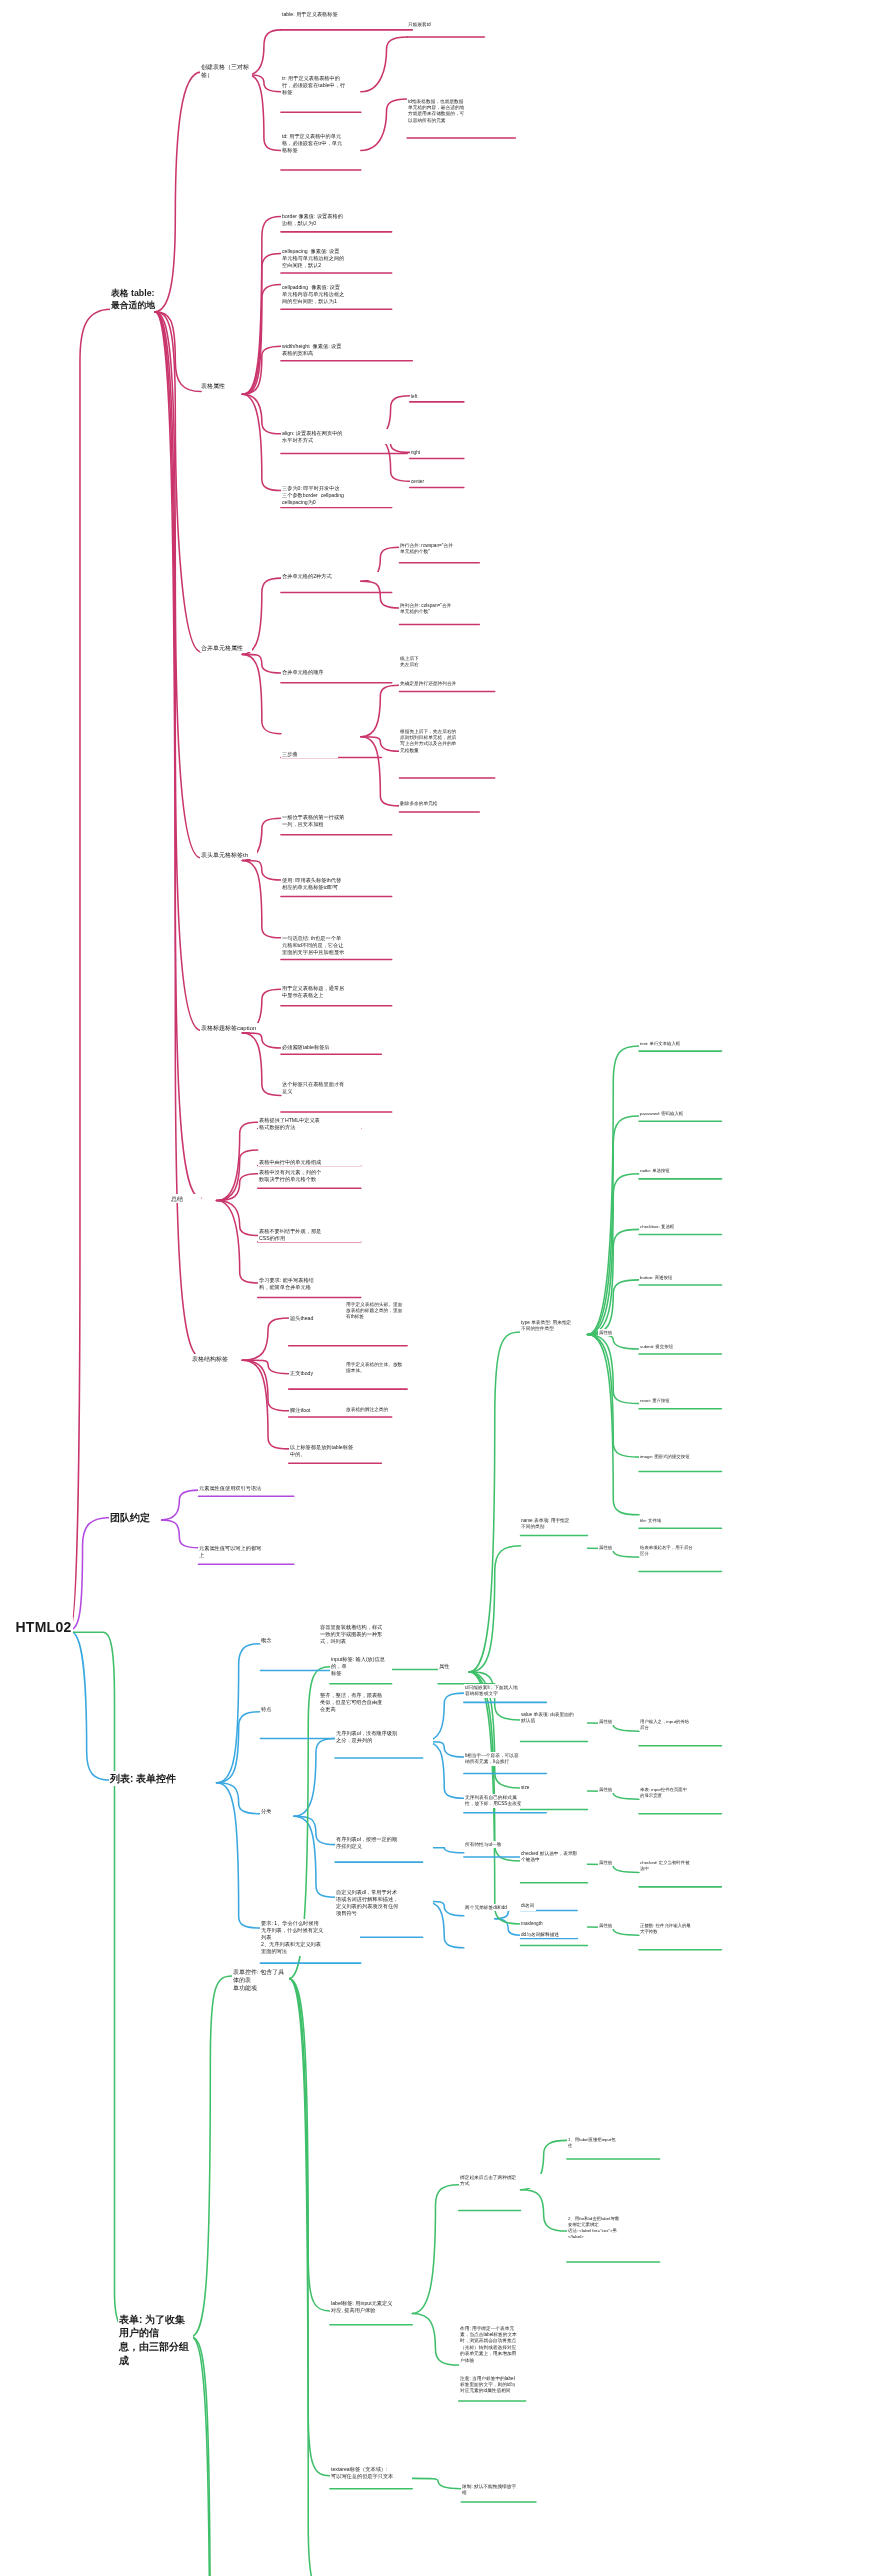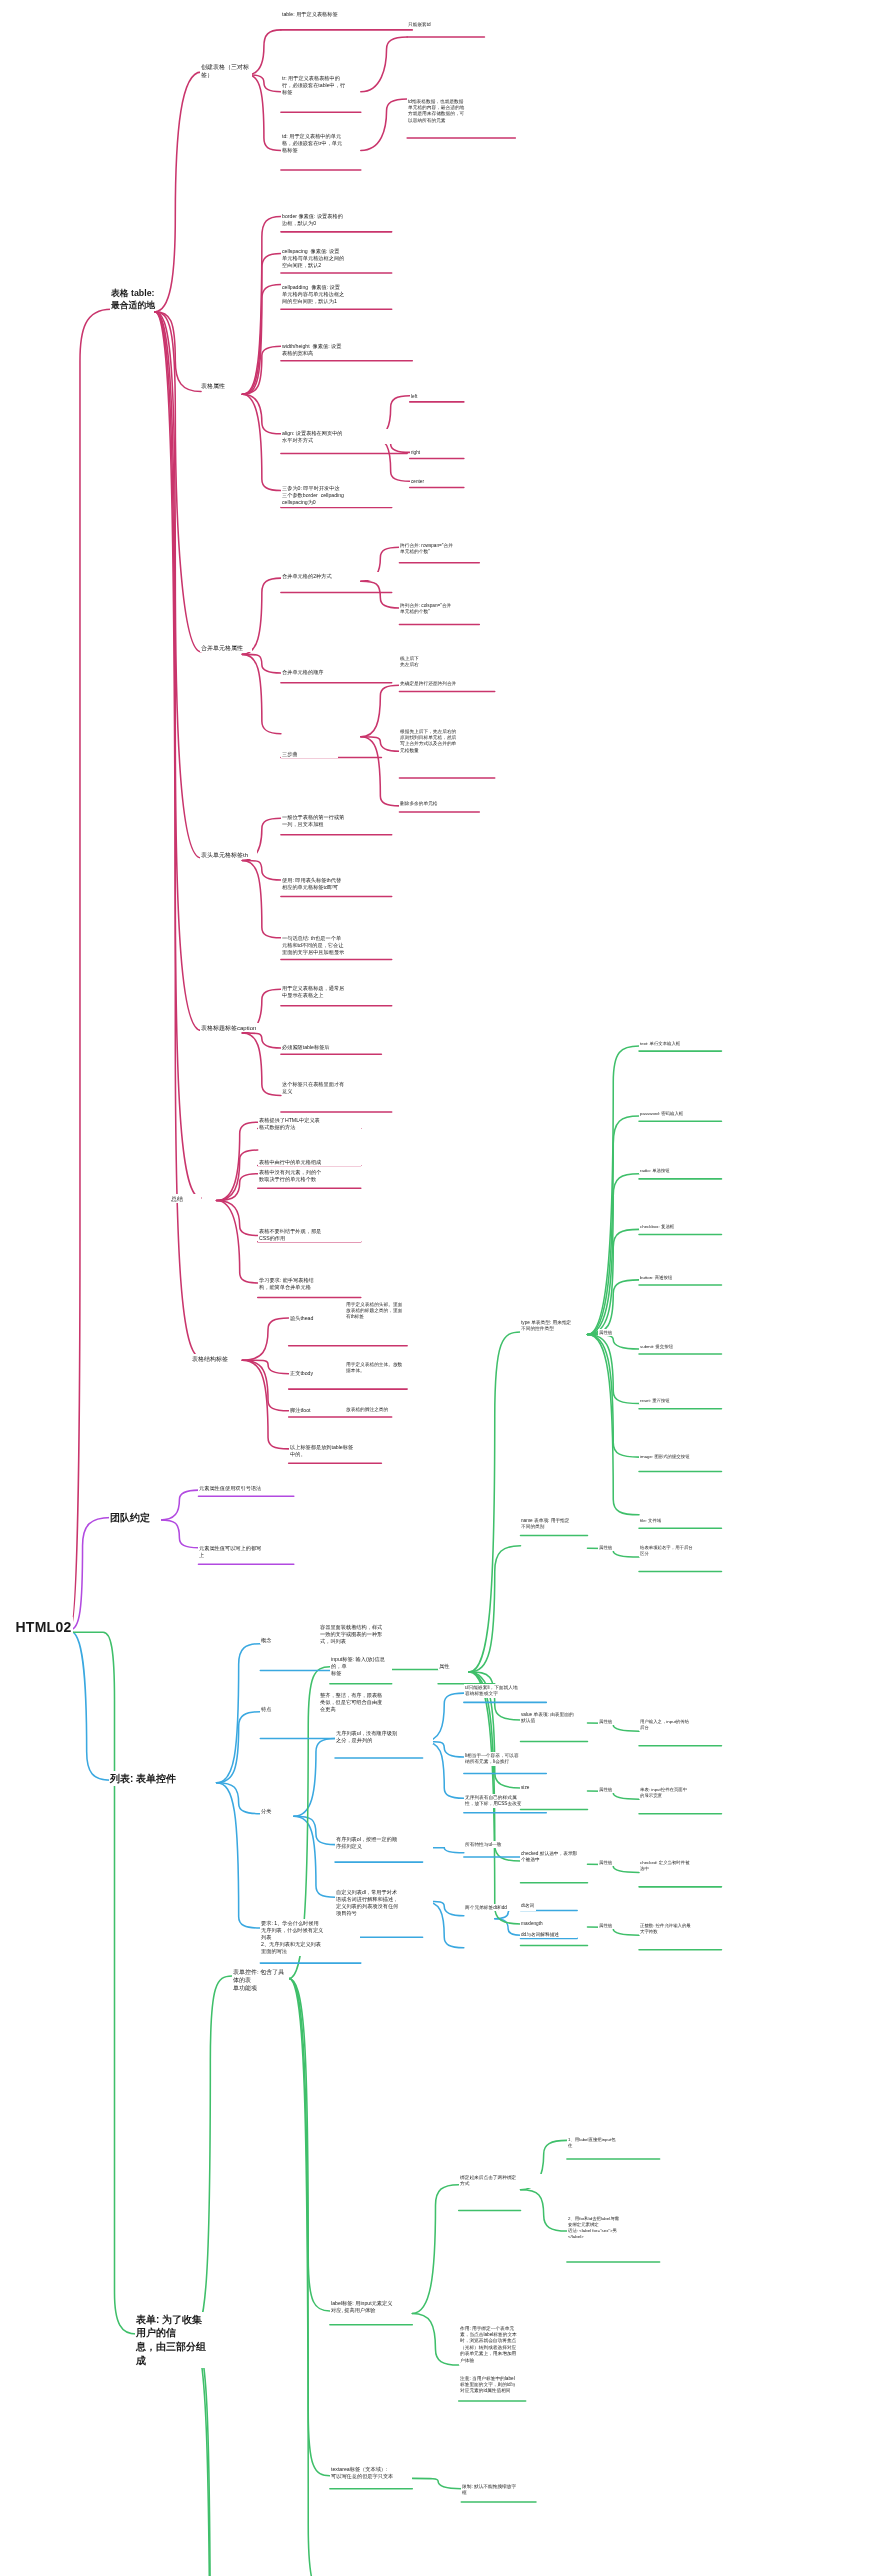--- a/index.html
+++ b/index.html
@@ -417,21 +417,21 @@
   <div class="node lv4" style="left:464px; top:1904px; width:72px;">两个兄弟标签dt和dd</div>
   <div class="node lv4" style="left:520px; top:1902px; width:57px;">dt名词</div>
   <div class="node lv4" style="left:520px; top:1931px; width:57px;">dd与名词解释描述</div>
 
   <div class="node lv3" style="left:260px; top:1919px; width:100px;">要求: 1、学会什么时候用
 无序列表，什么时候有定义
 列表
 2、无序列表和无定义列表
 里面的写法</div>
 
-  <div class="node lv1 small" style="left:135px; top:2312px; width:75px;">表单: 为了收集用户的信
+  <div class="node lv1 small" style="left:118px; top:2312px; width:75px;">表单: 为了收集用户的信
 息，由三部分组成</div>
 
   <div class="node lv2" style="left:232px; top:1967px; width:57px;">表单控件: 包含了具体的表
 单功能项</div>
 
   <div class="node lv3" style="left:330px; top:1655px; width:62px;">input标签: 输入(放)信息的，单
 标签</div>
   <div class="node lv3" style="left:438px; top:1662px; width:28px;">属性</div>
 
   <div class="node lv4" style="left:520px; top:1319px; width:64px;">type 单表类型: 用来指定

